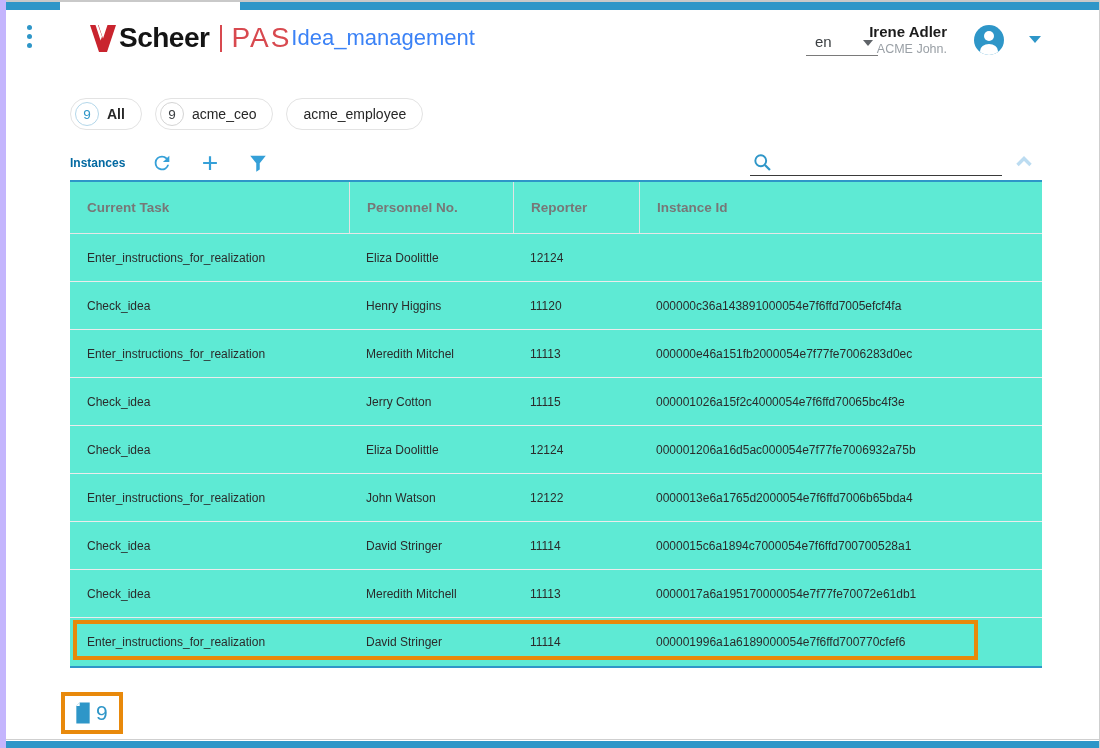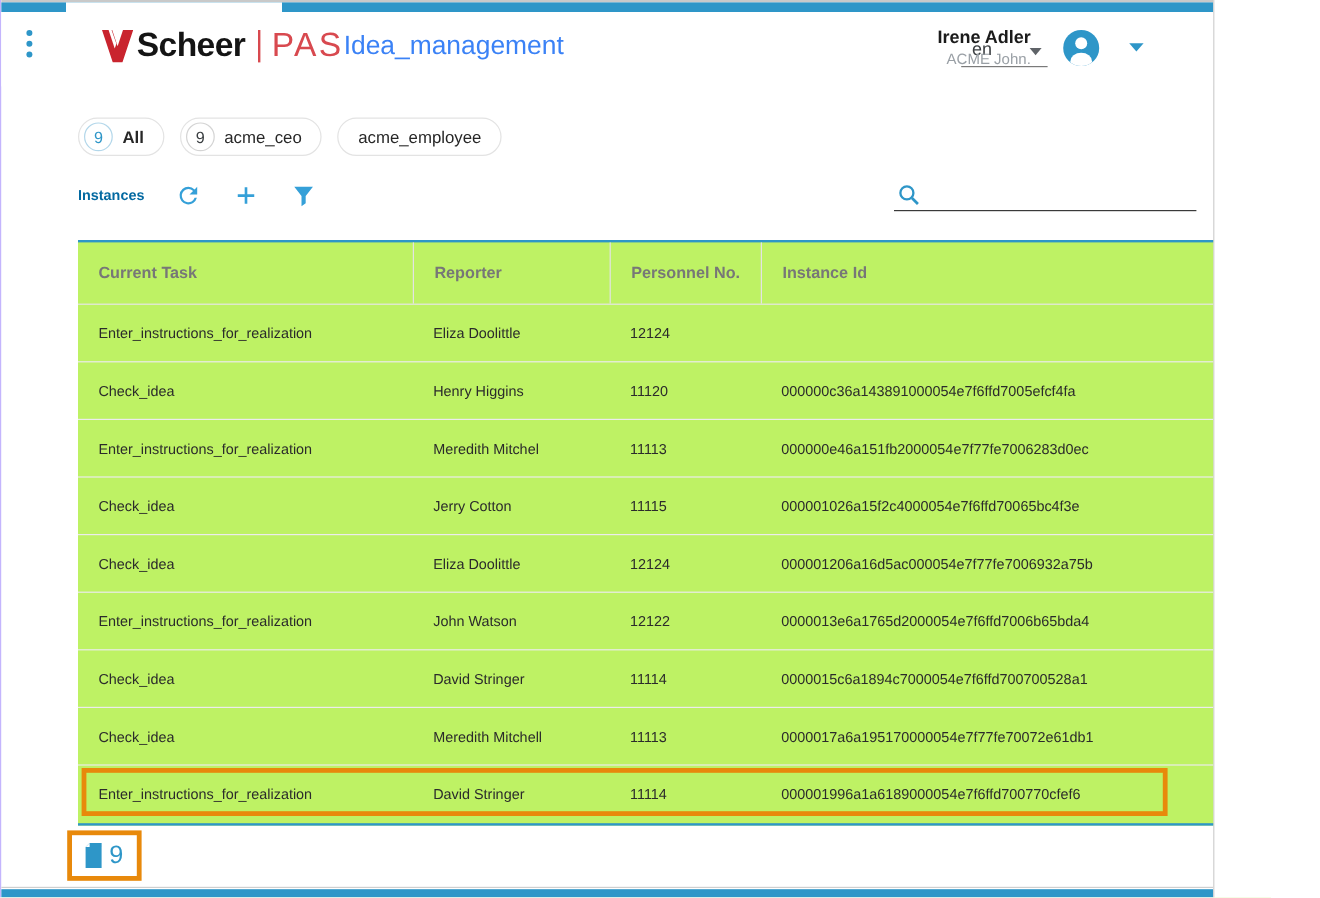--- a/index.html
+++ b/index.html
@@ -1,20 +1,20 @@
 <!DOCTYPE html>
 <html><head>
 <meta charset="utf-8">
 <style>
   * { margin:0; padding:0; box-sizing:border-box; }
   html,body { background:#fff; }
   .page {
-    position:relative; width:1012px; height:748px; background:#fff; overflow:hidden;
+    position:relative; width:1100px; height:748px; background:#fff; overflow:hidden;
     font-family:"Liberation Sans","DejaVu Sans",sans-serif;
-    border-left:1px solid #c4b5fd; border-right:1px solid #cfcfcf;
+    border-left:6px solid #c4b5fd; border-right:1px solid #cfcfcf;
   }
   .top-edge { position:absolute; top:0; left:0; right:0; height:2px; background:#c9c9c9; }
   .topbar { position:absolute; top:2px; left:0; right:0; height:8px; background:#2e96c8; }
   .topbar-notch { position:absolute; top:0; left:54px; width:180px; height:8px; background:#fff; }
 
   
   .header { position:absolute; top:10px; left:0; right:0; height:62px; background:#fff; }
   .kebab { position:absolute; left:21px; top:15px; width:5px; cursor:pointer; }
   .kebab i { display:block; width:5px; height:5px; border-radius:50%; background:#2e96c8; margin-bottom:4px; }
   .logo { position:absolute; left:84px; top:12px; display:flex; align-items:center; }
@@ -55,22 +55,22 @@
   .panel-title { font-size:12px; font-weight:bold; color:#0369a1; }
   .tool-icon { margin-left:26px; width:22px; height:22px; cursor:pointer; display:block; }
   .search { position:absolute; top:147px; left:744px; width:252px; height:29px;
     border-bottom:1px solid #3a3a3a; display:flex; align-items:flex-end; }
   .search svg { flex:0 0 auto; margin:0 6px 2px 2px; }
   .search input { flex:1; border:none; outline:none; background:transparent; font-size:14px;
     color:#222; height:24px; font-family:inherit; }
   .collapse-chevron { position:absolute; top:150px; left:1006px; width:24px; height:24px; cursor:pointer; }
 
   
-  .table { position:absolute; top:200px; left:64px; width:972px;
-    border-top:2px solid #2e96c8; border-bottom:2px solid #2e96c8; background:#bef264; }
+  .table { position:absolute; top:180px; left:64px; width:972px;
+    border-top:2px solid #2e96c8; border-bottom:2px solid #2e96c8; background:#5eead4; }
   .thead { display:grid; grid-template-columns:279px 164px 126px 1fr; height:52px; border-bottom:1px solid #e7e7e7; }
   .th { font-size:13.5px; color:#777; font-weight:bold; line-height:52px; padding-left:17px; white-space:nowrap; overflow:hidden; }
   .th + .th { border-left:1px solid #e3e3e3; }
   .trow { display:grid; grid-template-columns:279px 164px 126px 1fr; height:48px;
     border-bottom:1px solid #ececec; position:relative; cursor:pointer; }
   .trow:last-child { border-bottom:none; }
   .tcell { font-size:12px; color:#2b2b2b; line-height:48px; padding-left:17px; white-space:nowrap; overflow:hidden; }
   .trow.highlighted::after { content:""; position:absolute; left:3px; right:64px; top:2px; bottom:6px;
     border:4px solid #e8890b; pointer-events:none; }
 
@@ -158,22 +158,22 @@
     <input type="text" value="" style="">
   </div>
 
   <svg class="collapse-chevron" viewBox="0 0 24 24">
     <path d="M5.5 15l6.5-6.5L18.5 15" stroke="#bcdcf1" stroke-width="3.4" fill="none"></path>
   </svg>
 
   <div class="table">
     <div class="thead">
       <div class="th">Current Task</div>
+      <div class="th">Personnel No.</div>
       <div class="th">Reporter</div>
-      <div class="th">Personnel No.</div>
       <div class="th">Instance Id</div>
     </div>
     <div id="tbody">
         <div class="trow">
           <div class="tcell">Enter_instructions_for_realization</div>
           <div class="tcell">Eliza Doolittle</div>
           <div class="tcell">12124</div>
         </div>
         <div class="trow">
           <div class="tcell">Check_idea</div>

